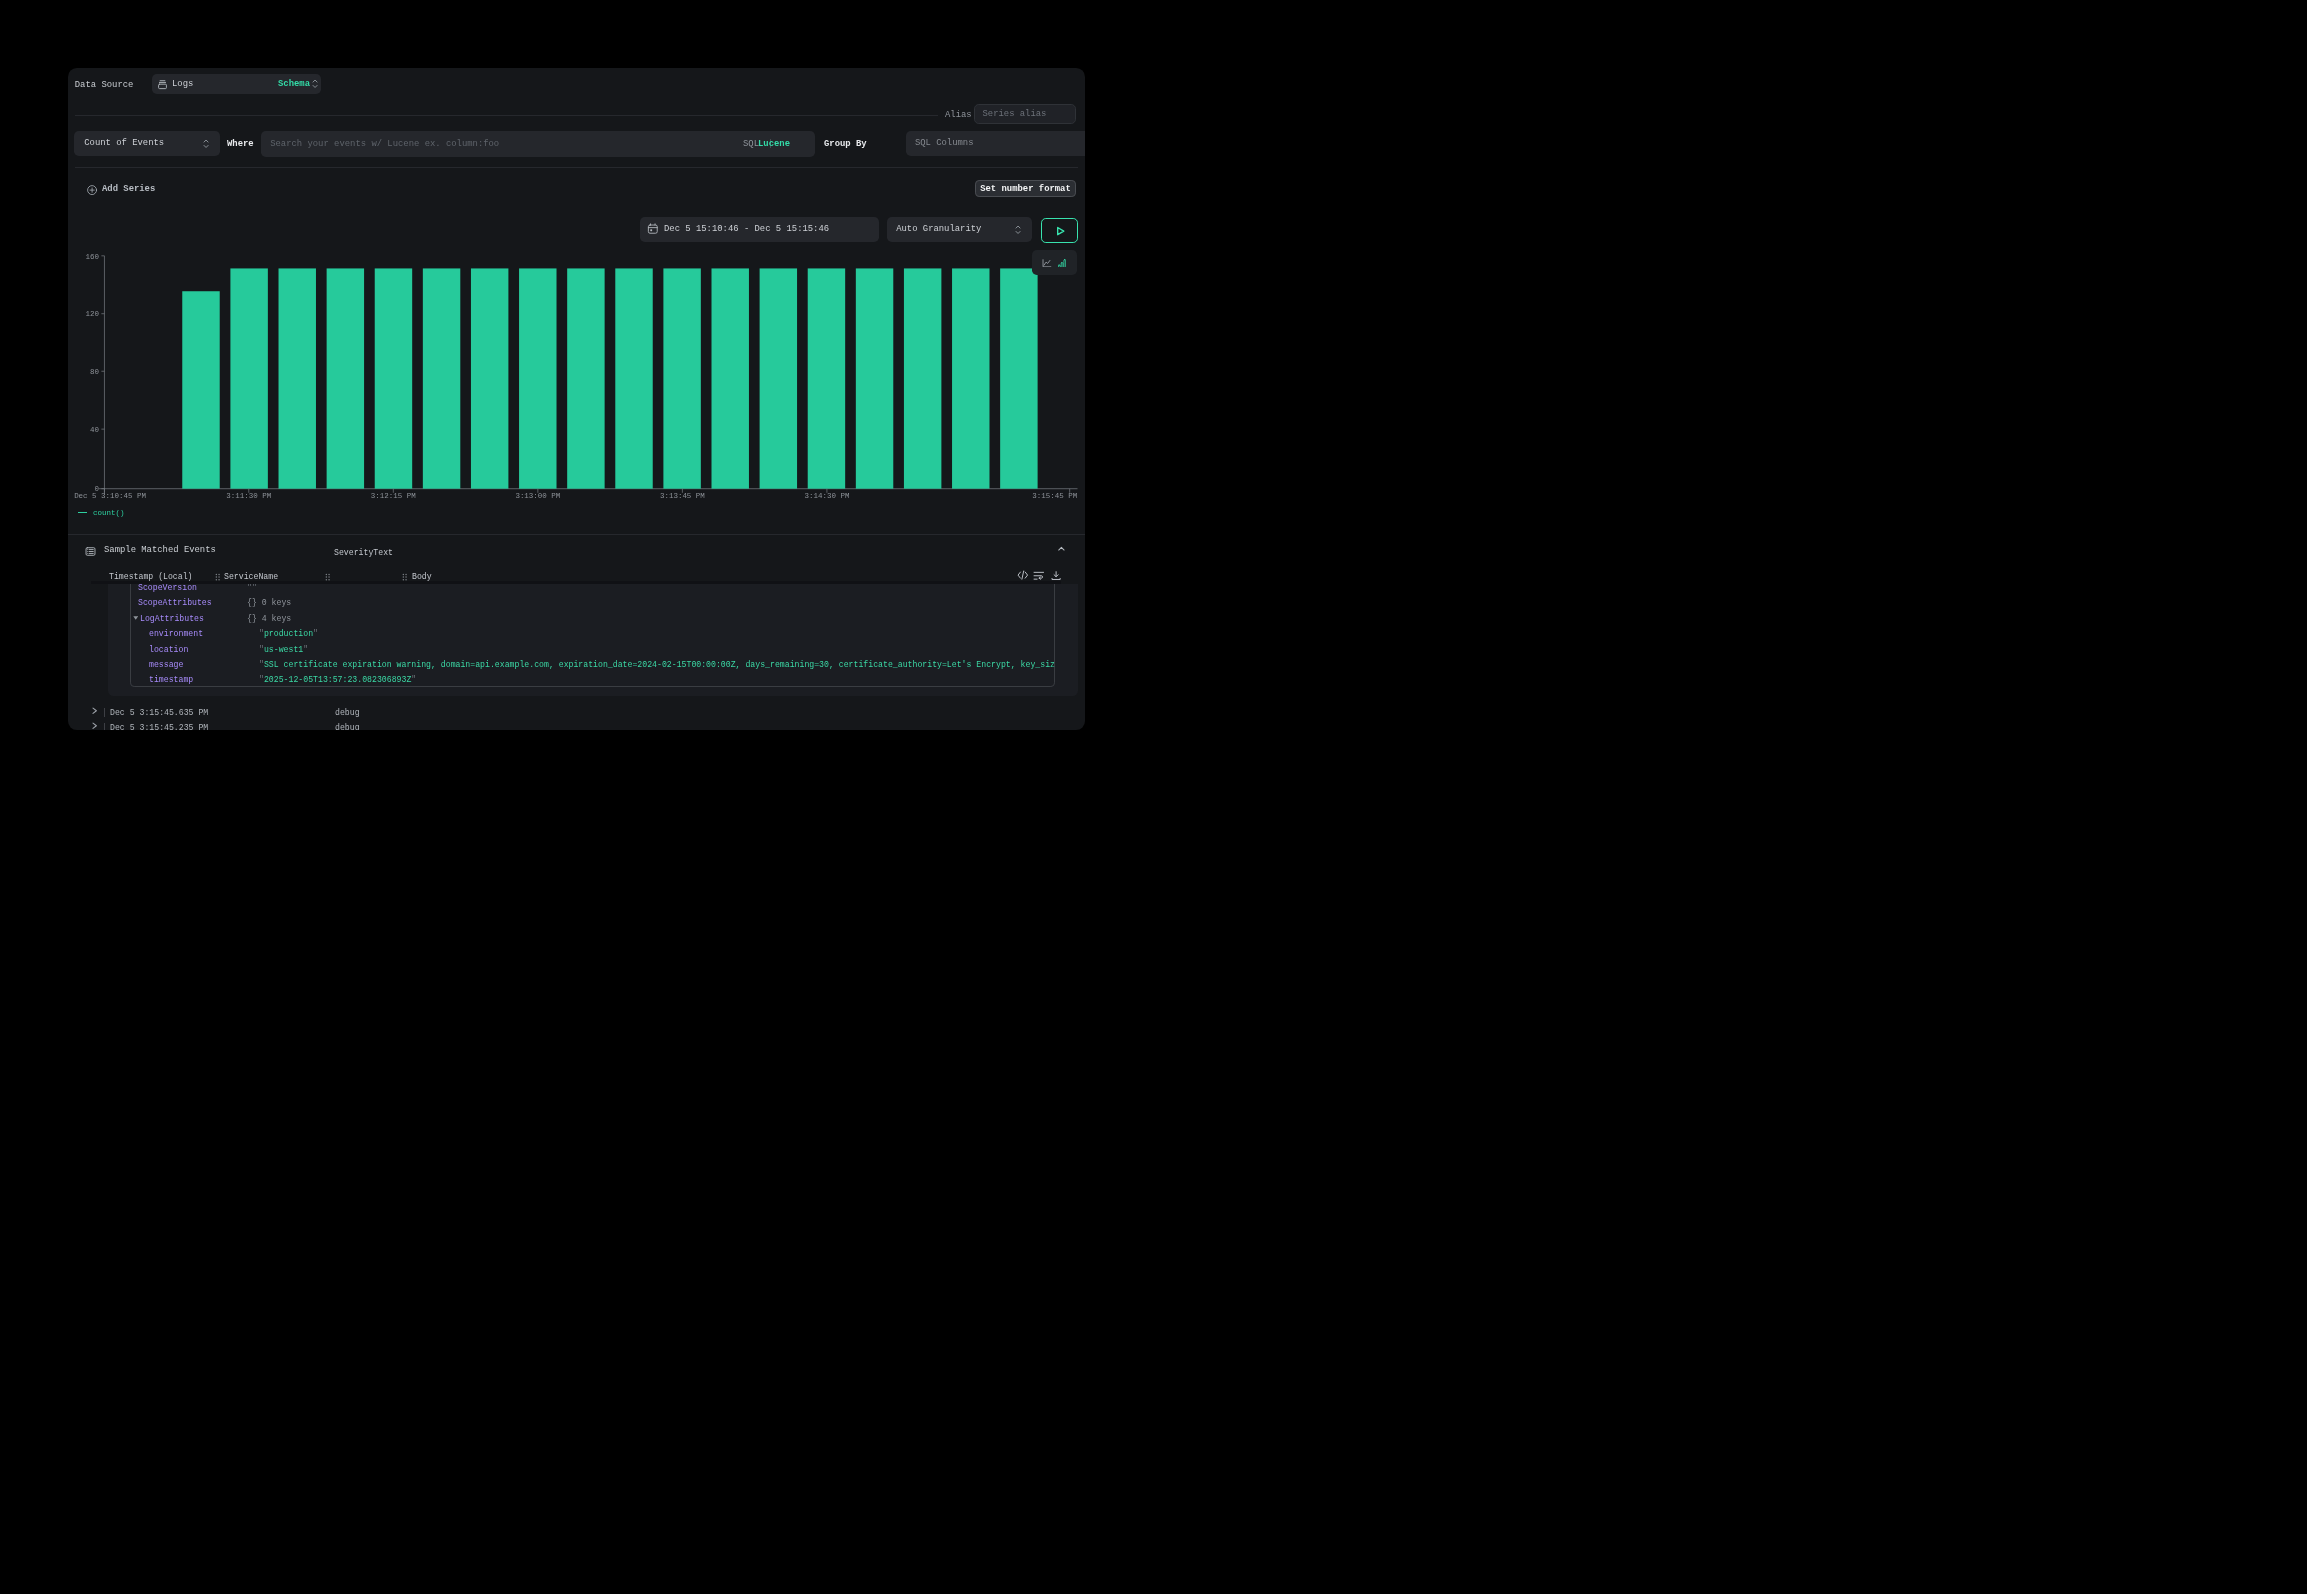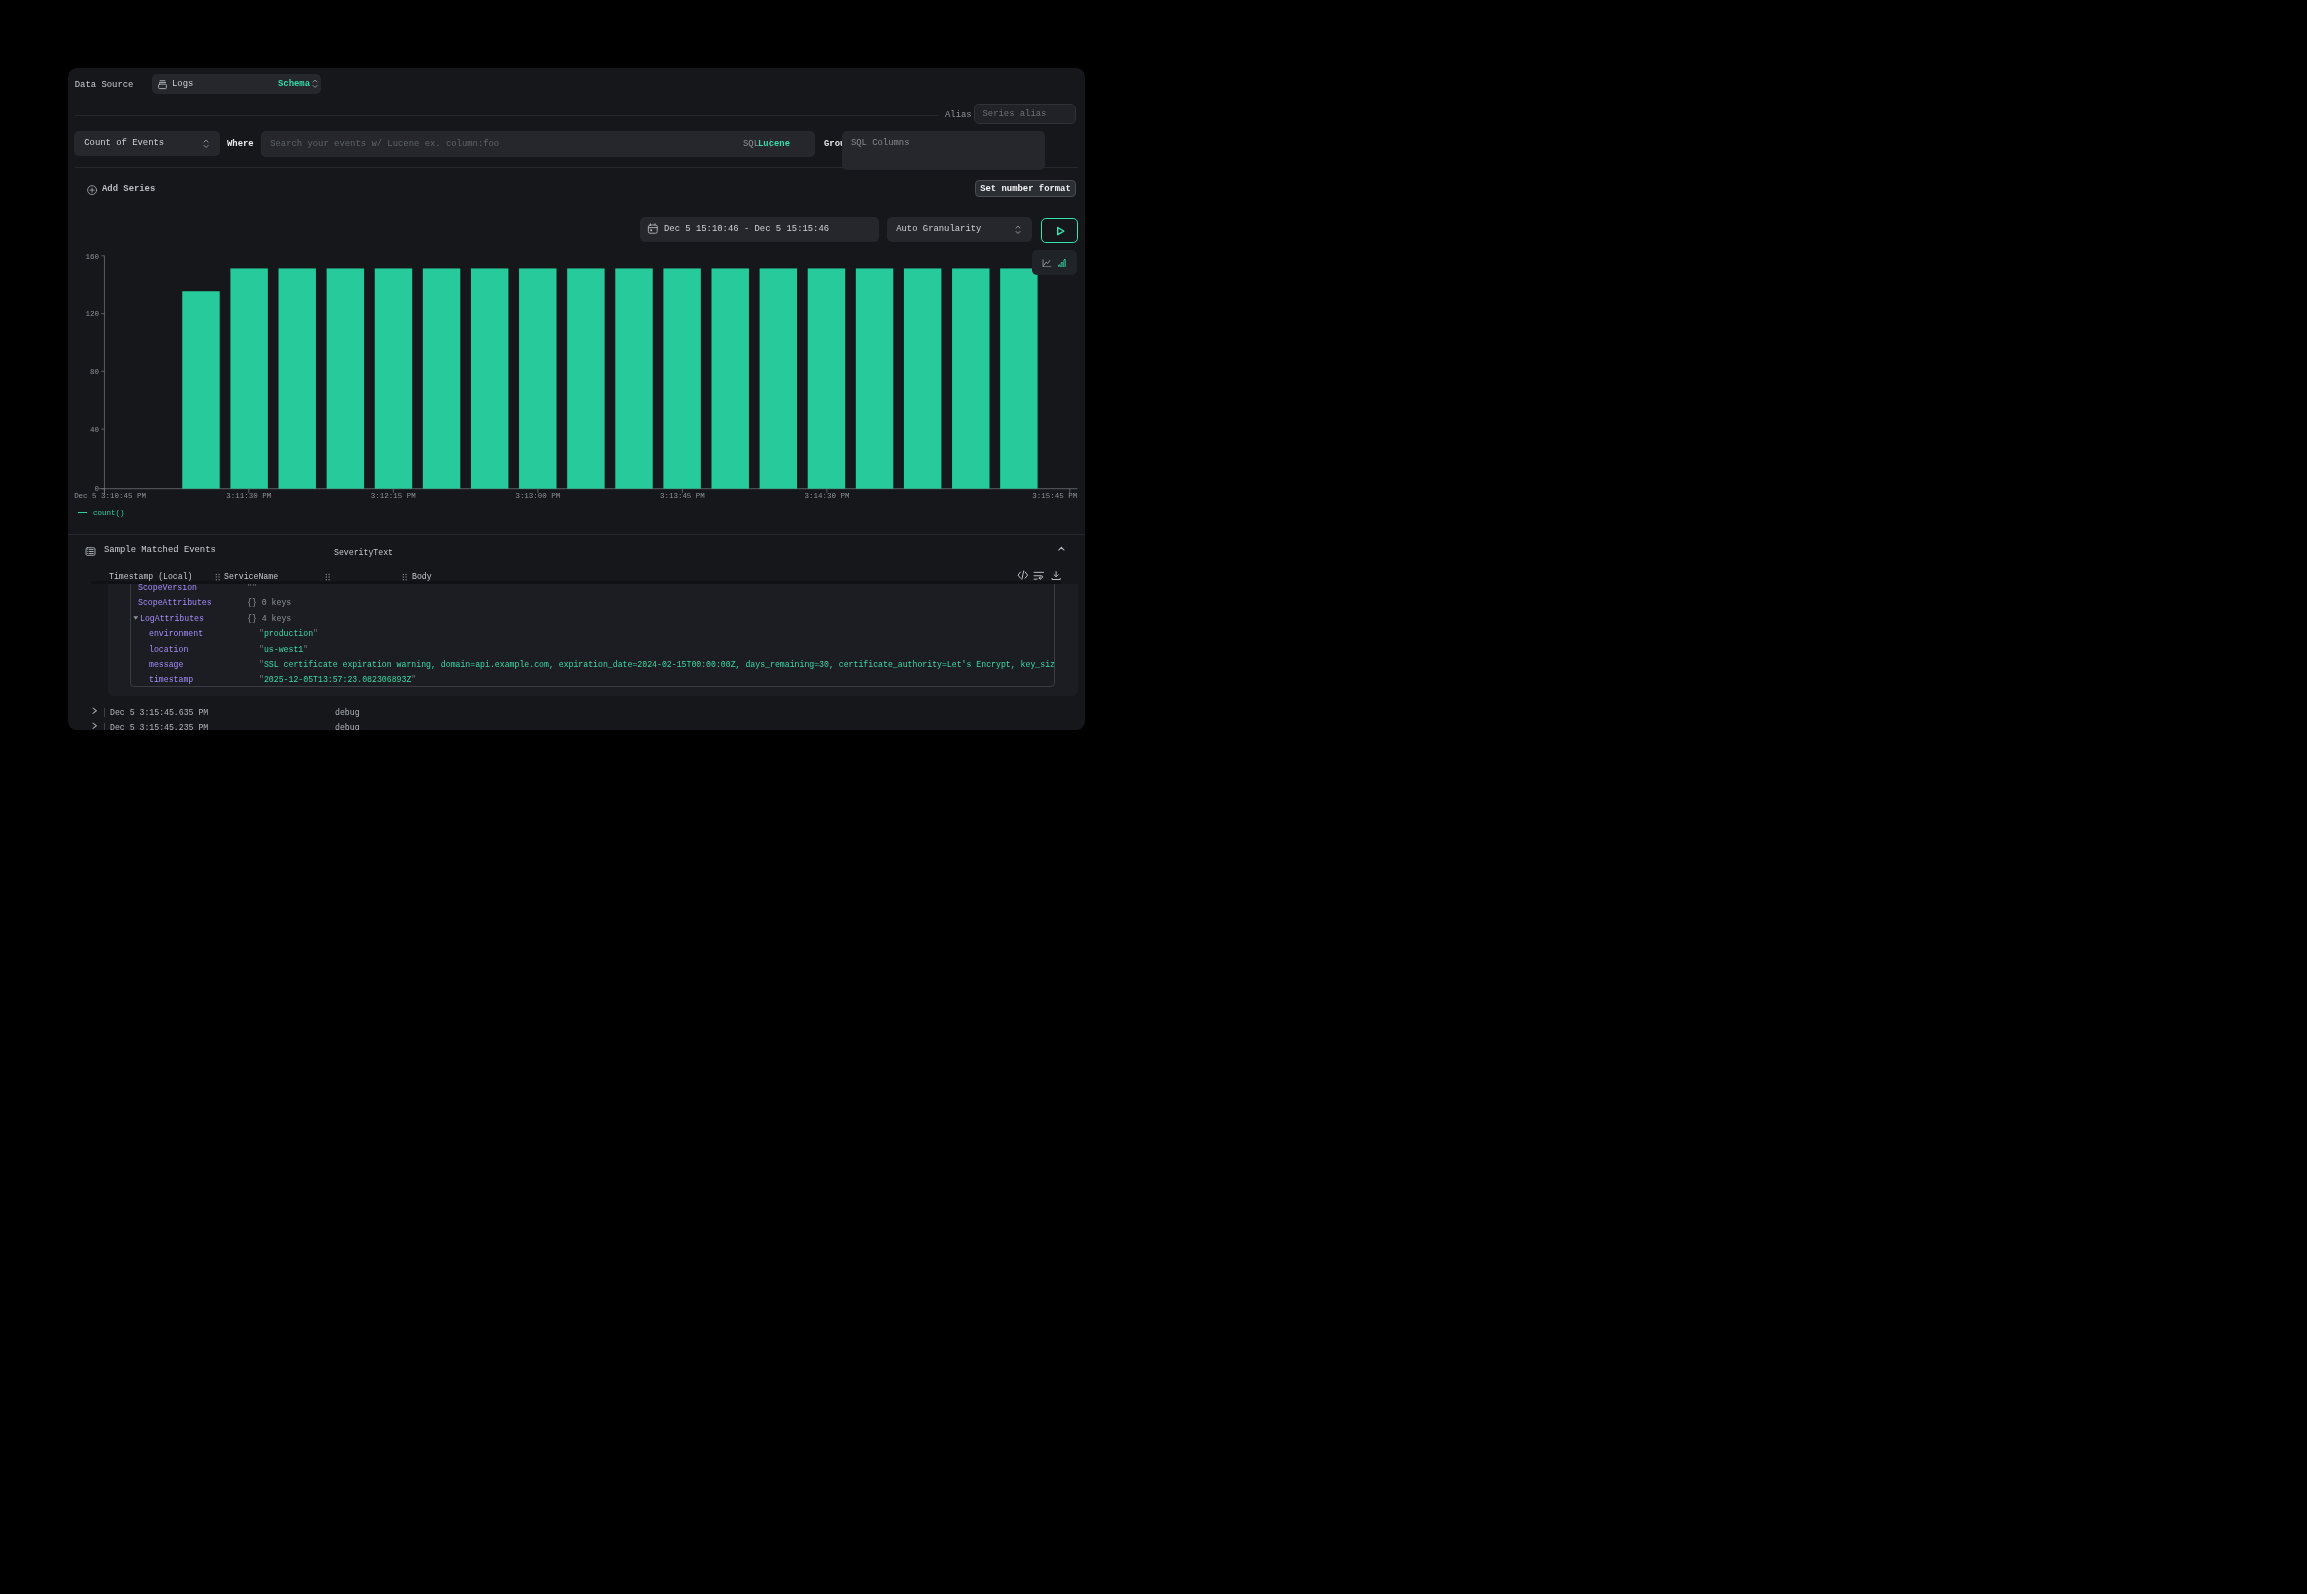--- a/index.html
+++ b/index.html
@@ -49,21 +49,21 @@
     </svg>
   </div>
   <div class="abs bold" style="left:159px; top:71px; color:#e8eaed;">Where</div>
   <div class="abs inp" style="left:193px; top:63px; width:554px; height:25.5px;text-align:right;">
     <span class="abs" style="left:9.2px; top:7.5px; color:#5f646b;">Search your events w/ Lucene ex. column:foo</span>
     <span class="abs dim" style="right:56px; top:7.5px;">SQL</span>
     <span class="abs" style="right:42px; top:7.5px; color:#54585e;">|</span>
     <span class="abs grn bold" style="right:25px; top:7.5px;padding-left:20px;">Lucene</span>
   </div>
   <div class="abs bold" style="left:756px; top:71px; color:#e8eaed;">Group By</div>
-  <div class="abs inp" style="left:774px; top:63px; width:203px; height:39px;">
+  <div class="abs inp" style="left:838px; top:63px; width:203px; height:25px;">
     <span class="abs" style="left:8.9px; top:7.1px; color:#85898f;">SQL Columns</span>
   </div>
 
   <div class="hr" style="left:6.5px; top:99px; width:1003px;"></div>
 
   <svg class="abs" style="left:19px; top:117px;" width="10.2" height="10.2" viewBox="0 0 15 15" fill="none" stroke="#aab0b8" stroke-width="1.2" stroke-linecap="round">
     <circle cx="7.5" cy="7.5" r="6.6"></circle>
       <path d="M7.5 4.3 V10.7 M4.3 7.5 H10.7"></path>
   </svg>
   <div class="abs bold" style="left:34px; top:116px; color:#b8bdc4;text-align:right;">Add Series</div>

